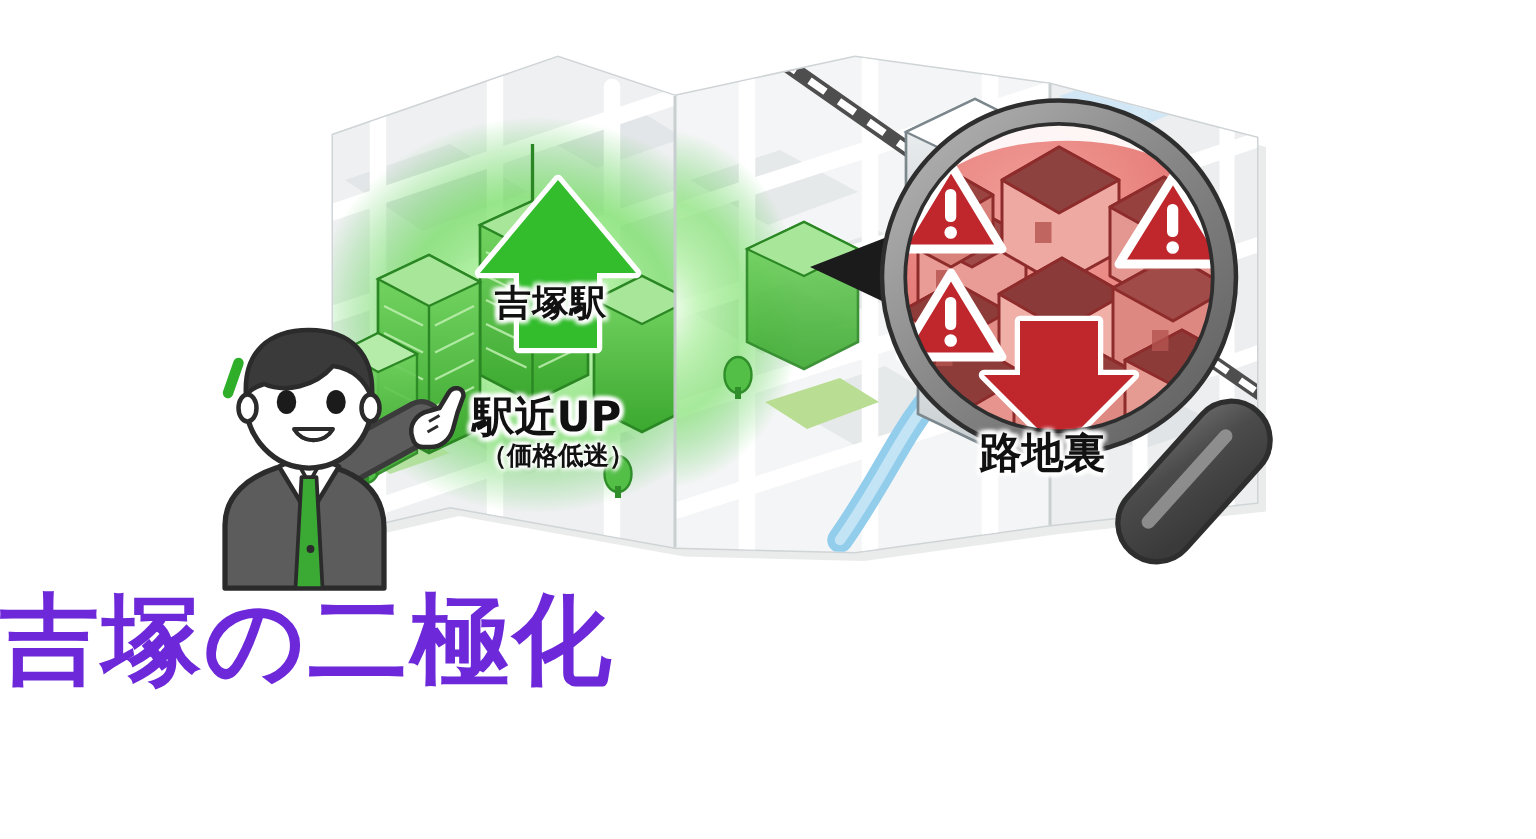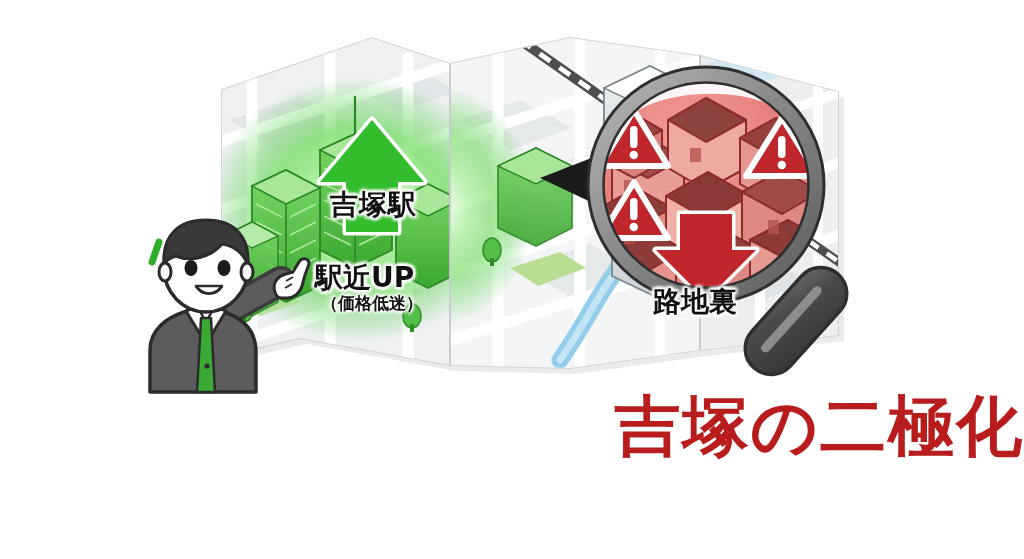--- a/index.html
+++ b/index.html
@@ -9,21 +9,21 @@
     font-family:"DejaVu Sans","Liberation Sans",sans-serif;
     overflow:hidden;position:relative;
   }
   #stage{position:absolute;left:0;top:0;width:1024px;height:559px;}
   .layer{position:absolute;left:0;top:0;width:1024px;height:559px;}
 
   .txt{position:absolute;white-space:nowrap;font-weight:bold;color:#111111;}
 
   
   #label-station{
-    left:330px;top:186px;font-size:28px;letter-spacing:1px;
+    left:330px;top:186px;font-size:24px;letter-spacing:1px;
     text-shadow:
       2px 0 3px #ffffff,-2px 0 3px #ffffff,0 2px 3px #ffffff,0 -2px 3px #ffffff,
       2px 2px 3px #ffffff,-2px -2px 3px #ffffff,2px -2px 3px #ffffff,-2px 2px 3px #ffffff;
   }
   #label-ekichika{
     left:315px;top:259px;font-size:28px;letter-spacing:0px;
     text-shadow:
       2px 0 3px #ffffff,-2px 0 3px #ffffff,0 2px 3px #ffffff,0 -2px 3px #ffffff,
       2px 2px 3px #ffffff,-2px -2px 3px #ffffff,2px -2px 3px #ffffff,-2px 2px 3px #ffffff;
   }
@@ -41,22 +41,22 @@
   }
   #label-roji-sub{
     left:620px;top:316px;font-size:16px;
     text-shadow:
       2px 0 3px #ffffff,-2px 0 3px #ffffff,0 2px 3px #ffffff,0 -2px 3px #ffffff,
       1px 1px 2px #ffffff,-1px -1px 2px #ffffff;
   }
 
   
   #headline{
-    left:0;top:382px;width:1024px;text-align:right;
-    font-size:66px;font-weight:bold;letter-spacing:2px;color:#b91c1c;
+    left:0;top:382px;width:1024px;text-align:left;
+    font-size:66px;font-weight:bold;letter-spacing:2px;color:#6d28d9;
     white-space:nowrap;
   }
 
   
   #compare{
     position:absolute;left:0;top:455px;width:1024px;height:80px;
   }
 </style>
 </head>
 <body>

